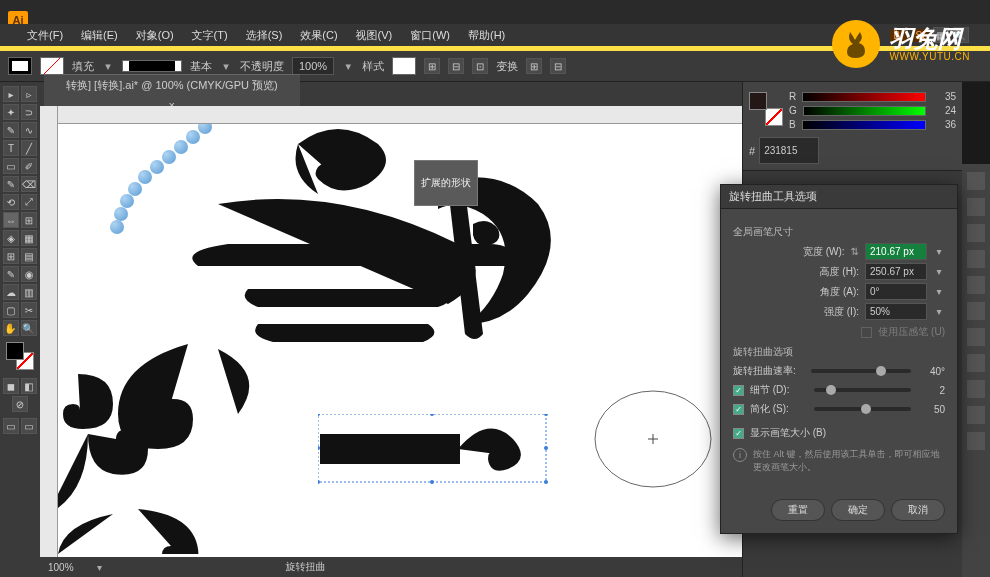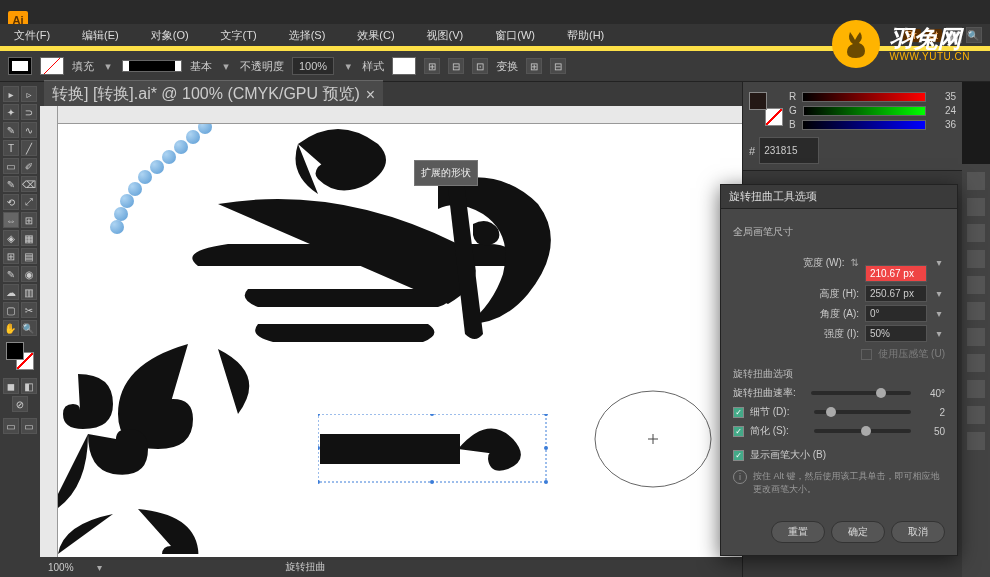--- a/index.html
+++ b/index.html
@@ -1,41 +1,41 @@
 <!DOCTYPE html>
 <html><head>
 <meta charset="utf-8">
 <style>
 * { margin: 0; padding: 0; box-sizing: border-box; font-family: "Microsoft YaHei", sans-serif; }
 body { background: #1a1a1a; width: 990px; height: 577px; overflow: hidden; position: relative; color: #ccc; font-size: 11px; }
 .app { display: flex; flex-direction: column; width: 100%; height: 100%; }
 .titlebar { height: 24px; background: #2a2a2a; display: flex; align-items: center; padding: 0 8px; }
 .ai-logo { background: #ff9a00; color: #5c3200; width: 20px; height: 18px; display: flex; align-items: center; justify-content: center; font-weight: bold; font-size: 11px; border-radius: 2px; margin-right: 6px; margin-top: 16px; }
-.menubar { height: 22px; background: #353535; display: flex; align-items: center; padding: 0 8px; gap: 20px; }
+.menubar { height: 22px; background: #353535; display: flex; align-items: center; padding: 0 21px; gap: 6px; }
 .menu-item { padding: 2px 6px; color: #ddd; font-size: 11px; cursor: pointer; }
 .menu-right { margin-left: auto; display: flex; gap: 4px; align-items: center; }
 .badge { background: #5a2e00; color: #ffb366; padding: 1px 4px; font-size: 10px; border-radius: 2px; }
 .toolbar { height: 36px; background: #3a3a3a; border-top: 5px solid #fde047; border-bottom: 1px solid #222; display: flex; align-items: center; padding: 0 8px; gap: 8px; }
 .tb-label { font-size: 11px; color: #ccc; }
 .tb-field { background: #2a2a2a; border: 1px solid #555; padding: 2px 6px; color: #ccc; font-size: 11px; min-width: 40px; }
 .swatch { width: 24px; height: 18px; border: 1px solid #666; background: #000; }
 .swatch.np { background: linear-gradient(135deg, #fff 0%, #fff 48%, red 48%, red 52%, #fff 52%); }
 .stroke-bar { width: 60px; height: 12px; background: linear-gradient(to right, #fff 10%, #000 10%, #000 90%, #fff 90%); border: 1px solid #666; }
 .main { flex: 1; display: flex; position: relative; }
 .left-tools { width: 40px; background: #3a3a3a; display: flex; flex-direction: column; align-items: center; padding: 4px 2px; gap: 2px; }
 .tool-row { display: flex; gap: 2px; }
 .tool { width: 16px; height: 16px; background: #4a4a4a; border: 1px solid #555; display: flex; align-items: center; justify-content: center; font-size: 10px; color: #ccc; cursor: pointer; }
 .tool.active { background: #666; }
 .color-sw { width: 28px; height: 28px; position: relative; margin-top: 4px; }
 .color-sw .fg { position: absolute; width: 18px; height: 18px; background: #000; border: 1px solid #888; top: 0; left: 0; }
 .color-sw .bg { position: absolute; width: 18px; height: 18px; background: #fff; border: 1px solid #888; bottom: 0; right: 0; }
 .color-sw .bg.np { background: linear-gradient(135deg, #fff 0%, #fff 45%, red 45%, red 55%, #fff 55%); }
 .doc-area { flex: 1; background: #5a5a5a; display: flex; flex-direction: column; }
 .tab-bar { height: 24px; background: #3a3a3a; display: flex; align-items: center; padding: 0 4px; }
-.doc-tab { background: #4a4a4a; padding: 3px 8px; font-size: 16px; color: #ccc; border-top: 1px solid #666; display: flex; align-items: center; gap: 6px; }
+.doc-tab { background: #4a4a4a; padding: 3px 22px; font-size: 11px; color: #ccc; border-top: 1px solid #666; display: flex; align-items: center; gap: 6px; flex-direction: column; }
 .doc-tab .close { cursor: pointer; }
 .canvas-wrap { flex: 1; display: flex; }
 .ruler-v { width: 18px; background: #e8e8e8; border-right: 1px solid #999; }
 .canvas-col { flex: 1; display: flex; flex-direction: column; }
 .ruler-h { height: 18px; background: #e8e8e8; border-bottom: 1px solid #999; }
 .canvas { flex: 1; background: #fff; position: relative; overflow: hidden; }
 .status-bar { height: 20px; background: #3a3a3a; display: flex; align-items: center; padding: 0 8px; font-size: 10px; color: #ccc; gap: 20px; }
 .right-panels { width: 220px; background: #3a3a3a; display: flex; flex-direction: column; border-left: 1px solid #222; }
 .panel-strip { width: 28px; background: #434343; display: flex; flex-direction: column; align-items: center; padding: 8px 0; gap: 8px; position: absolute; right: 0; top: 82px; height: 460px; }
 .strip-icon { width: 18px; height: 18px; background: #555; cursor: pointer; }
@@ -48,39 +48,39 @@
 .slider-val { width: 24px; text-align: right; }
 .hex-row { display: flex; gap: 4px; align-items: center; margin-top: 4px; }
 .hex-in { background: #2a2a2a; border: 1px solid #555; padding: 7px 4px; font-size: 10px; color: #ccc; width: 60px; }
 .dialog { position: absolute; left: 720px; top: 184px; width: 238px; background: #474747; border: 1px solid #222; box-shadow: 0 4px 20px rgba(0,0,0,0.6); z-index: 100; }
 .dlg-title { height: 24px; background: #3a3a3a; display: flex; align-items: center; justify-content: space-between; padding: 0 8px; font-size: 11px; color: #ddd; border-bottom: 1px solid #222; }
 .dlg-body { padding: 10px 12px; font-size: 10px; color: #ccc; }
 .dlg-section { font-size: 10px; color: #bbb; margin: 6px 0 4px; }
 .form-row { display: flex; align-items: center; justify-content: flex-end; gap: 6px; margin: 3px 0; }
 .form-label { font-size: 10px; }
 .form-input { background: #2a2a2a; border: 1px solid #555; padding: 2px 4px; color: #ccc; font-size: 10px; width: 62px; }
-.form-input.sel { background: #ef4444; color: #fff; margin-top: 22px; }
+.form-input.sel { background: #15803d; color: #fff; }
 .dd { width: 12px; text-align: center; color: #aaa; }
 .opt-row { display: flex; align-items: center; gap: 6px; margin: 5px 0; }
 .opt-slider { flex: 1; height: 4px; background: #2a2a2a; border-radius: 2px; position: relative; }
 .opt-slider .knob { position: absolute; width: 10px; height: 10px; background: #aaa; border-radius: 50%; top: -3px; }
 .opt-val { width: 28px; text-align: right; }
 .chk { width: 11px; height: 11px; border: 1px solid #888; display: inline-flex; align-items: center; justify-content: center; font-size: 8px; }
 .chk.on { background: #4a8; color: #fff; }
 .info-row { display: flex; gap: 6px; margin: 8px 0; font-size: 9px; color: #999; line-height: 1.4; }
 .info-icon { width: 14px; height: 14px; border: 1px solid #888; border-radius: 50%; display: flex; align-items: center; justify-content: center; flex-shrink: 0; }
 .dlg-buttons { display: flex; justify-content: flex-end; gap: 6px; padding: 8px 12px 12px; }
 .dlg-btn { background: #555; border: 1px solid #333; border-radius: 12px; padding: 3px 16px; font-size: 10px; color: #ddd; cursor: pointer; }
 .logo-overlay { position: absolute; right: 20px; top: 20px; z-index: 200; display: flex; align-items: center; gap: 10px; }
 .logo-circle { width: 48px; height: 48px; background: #ffb400; border-radius: 50%; display: flex; align-items: center; justify-content: center; }
 .logo-text { display: flex; flex-direction: column; }
 .logo-cn { font-size: 24px; font-weight: bold; font-style: italic; color: #fff; line-height: 1; }
 .logo-url { font-size: 10px; color: #ffb400; letter-spacing: 0.5px; }
 .canvas-art { position: absolute; }
-.tooltip-label { position: absolute; background: #5a5a5a; color: #eee; font-size: 10px; padding: 5px 6px; border: 1px solid #777; font-family: Liberation Mono, monospace; }
+.tooltip-label { position: absolute; background: #5a5a5a; color: #eee; font-size: 10px; padding: 15px 6px; border: 1px solid #777; font-family: Liberation Mono, monospace; }
 .beads { position: absolute; left: 20px; top: 0; }
 .bead { width: 14px; height: 14px; border-radius: 50%; background: radial-gradient(circle at 30% 30%, #aed4f2, #5a9bd4); position: absolute; }
 </style>
 </head>
 <body>
 
 <div class="app">
   <div class="titlebar">
     <div class="ai-logo">Ai</div>
   </div>

